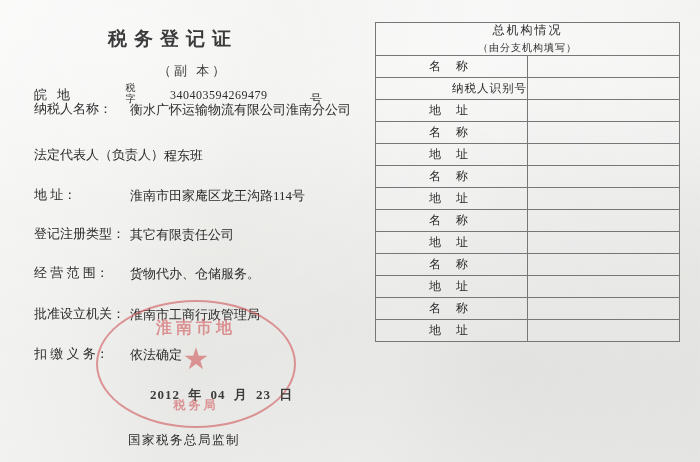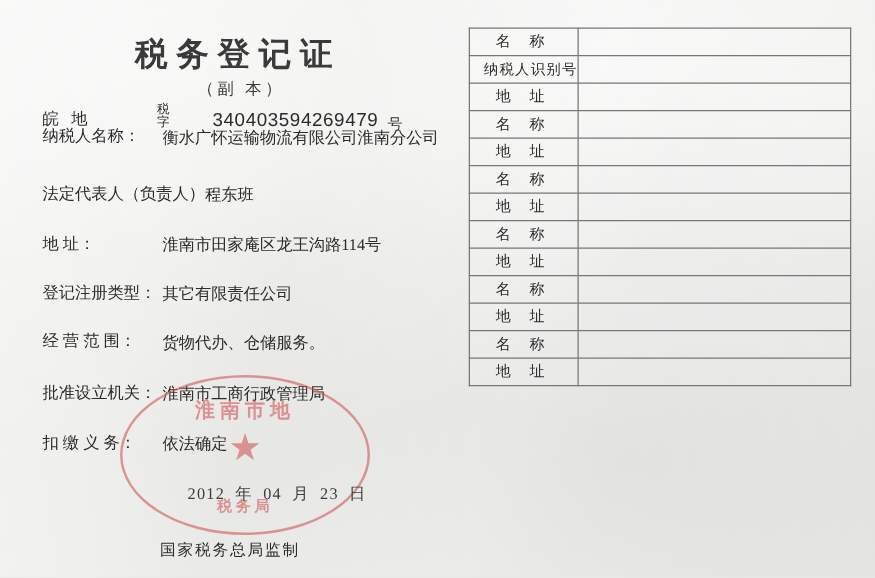--- a/index.html
+++ b/index.html
@@ -44,21 +44,21 @@
     left: 375px; top: 22px;
     width: 305px;
     height: 430px;
   }
 
   
   .doc-title {
     position: absolute;
     left: 108px;
     top: 26px;
-    font-size: 26px;
+    font-size: 19px;
     letter-spacing: 7px;
     font-weight: 700;
     color: #3a3a3a;
     font-family: "DejaVu Serif", serif;
   }
   .doc-subtitle {
     position: absolute;
     left: 158px;
     top: 62px;
     font-size: 13px;
@@ -88,23 +88,23 @@
     font-size: 10px;
     line-height: 11px;
     letter-spacing: 1px;
   }
   .regno-stack .l1 { font-size: 10px; }
   .regno-stack .l2 { font-size: 10px; }
   .regno-value {
     position: absolute;
     left: 136px;
     top: 4px;
-    font-size: 15px;
+    font-size: 12px;
     letter-spacing: 0.5px;
-    font-family: Liberation Sans, sans-serif;
+    font-family: Liberation Serif, serif;
   }
   .regno-suffix {
     position: absolute;
     left: 276px;
     top: 7px;
     font-size: 12px;
   }
 
   .field {
     position: absolute;
@@ -129,21 +129,21 @@
   .lbl.sp1 { letter-spacing: 0px; }
 
   .date-row {
     position: absolute;
     left: 148px;
     top: 386px;
     font-size: 13px;
     letter-spacing: 1px;
     color: #3c3c3c;
   }
-  .date-row span { margin: 0 2px; }
+  .date-row span { margin: 0 2px; font-weight: bold; }
   .footer-line {
     position: absolute;
     left: 128px;
     top: 432px;
     font-size: 12.5px;
     letter-spacing: 1.5px;
   }
 
   
   .seal {
@@ -304,20 +304,26 @@
       <span>日</span>
     </div>
 
     <div class="footer-line">国家税务总局监制</div>
   </div>
 
   <div class="right">
     <table class="grid">
       <tbody>
         <tr>
+          <td class="hdr" colspan="2">
+            <span>总机构情况</span>
+            <span class="sub">（由分支机构填写）</span>
+          </td>
+        </tr>
+        <tr>
           <td class="rlbl">名    称</td>
           <td class="rval"></td>
         </tr>
         <tr>
           <td class="rlbl narrow">纳税人识别号</td>
           <td class="rval"></td>
         </tr>
         <tr>
           <td class="rlbl">地    址</td>
           <td class="rval"></td>

